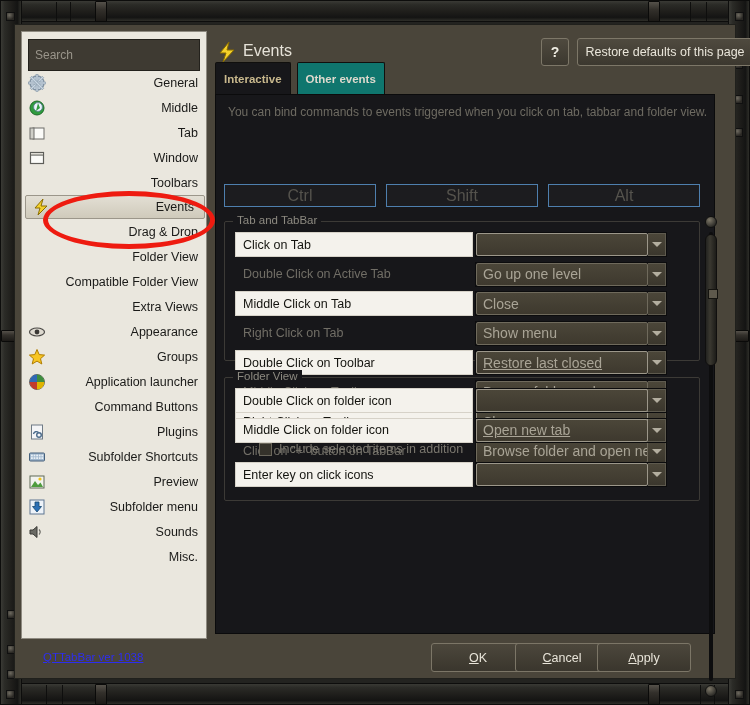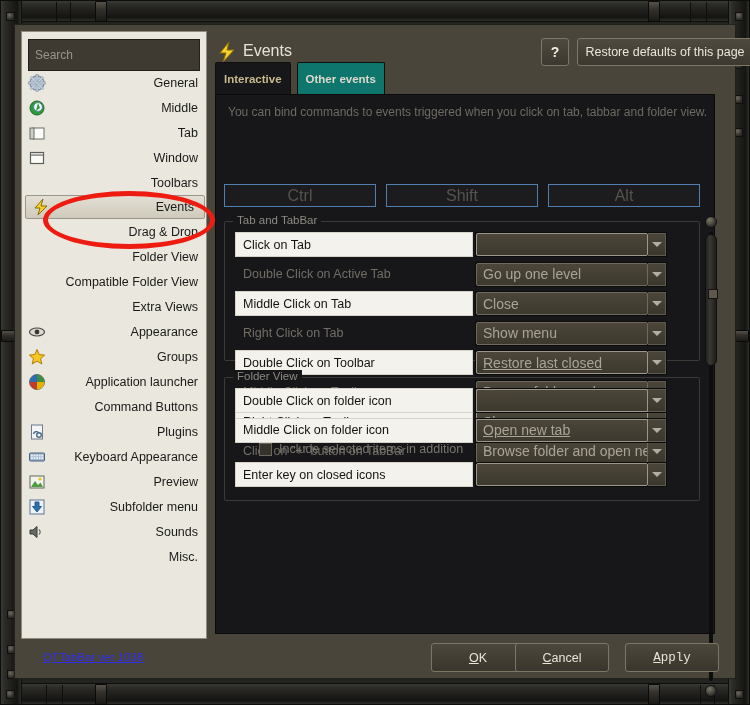--- a/index.html
+++ b/index.html
@@ -320,21 +320,21 @@
     background: linear-gradient(180deg,#4c473c,#3a362d);
     border: 1px solid #7c7667;
     border-radius: 3px;
     color: #e8e4d9;
     font-size: 12.5px;
     display: flex; align-items: center; justify-content: center;
     cursor: pointer;
   }
   #btn-ok     { left: 388px; margin-left: 28px; }
   #btn-cancel { left: 500px; }
-  #btn-apply  { left: 610px; font-family: Liberation Mono, monospace; }
+  #btn-apply  { left: 582px; }
   .btm-btn u { text-decoration: underline; }
 
   
   #annot-ellipse {
     position: absolute;
     left: 43px; top: 191px;
     width: 172px; height: 58px;
     border: 5px solid #ee1b10;
     border-radius: 50%;
     pointer-events: none;
@@ -486,21 +486,21 @@
               <rect x="5.6" y="6.6" width="1.8" height="1.8" fill="#e9f0f6"></rect>
               <rect x="8.2" y="6.6" width="1.8" height="1.8" fill="#e9f0f6"></rect>
               <rect x="10.8" y="6.6" width="1.8" height="1.8" fill="#e9f0f6"></rect>
               <rect x="13.4" y="6.6" width="1.8" height="1.8" fill="#e9f0f6"></rect>
               <rect x="3" y="9.2" width="1.8" height="1.8" fill="#e9f0f6"></rect>
               <rect x="5.6" y="9.2" width="1.8" height="1.8" fill="#e9f0f6"></rect>
               <rect x="8.2" y="9.2" width="1.8" height="1.8" fill="#e9f0f6"></rect>
               <rect x="10.8" y="9.2" width="1.8" height="1.8" fill="#e9f0f6"></rect>
               <rect x="13.4" y="9.2" width="1.8" height="1.8" fill="#e9f0f6"></rect>
             </svg></span>
-          <span class="nav-label">Keyboard Appearance</span>
+          <span class="nav-label">Subfolder Shortcuts</span>
         </div>
         <div class="nav-item">
           <span class="nav-ico"><svg width="18" height="18" viewBox="0 0 18 18">
               <rect x="2" y="3" width="14" height="12" fill="#f2f3ee" stroke="#5f6a56" stroke-width="1"></rect>
               <polygon points="3,14 7,8 10,12 12.5,9.5 15,14" fill="#4e9c3e"></polygon>
               <circle cx="12" cy="6" r="1.6" fill="#f0c419"></circle>
             </svg></span>
           <span class="nav-label">Preview</span>
         </div>
         <div class="nav-item">
@@ -645,21 +645,21 @@
             <div class="evrow" style="top: 39.5px;">
               <div class="ev-name lit">Middle Click on folder icon</div>
               <div class="ev-combo focused">
                 <div class="cb-text">Open new tab</div>
                 <div class="cb-arrow">
                   <i></i>
                 </div>
               </div>
             </div>
             <div class="evrow" style="top: 84px;">
-              <div class="ev-name lit">Enter key on closed icons</div>
+              <div class="ev-name lit">Enter key on click icons</div>
               <div class="ev-combo focused">
                 <div class="cb-text"></div>
                 <div class="cb-arrow">
                   <i></i>
                 </div>
               </div>
             </div>
           </div>
         <div class="checkrow" style="top:62px;">
           <span class="chk"></span>

